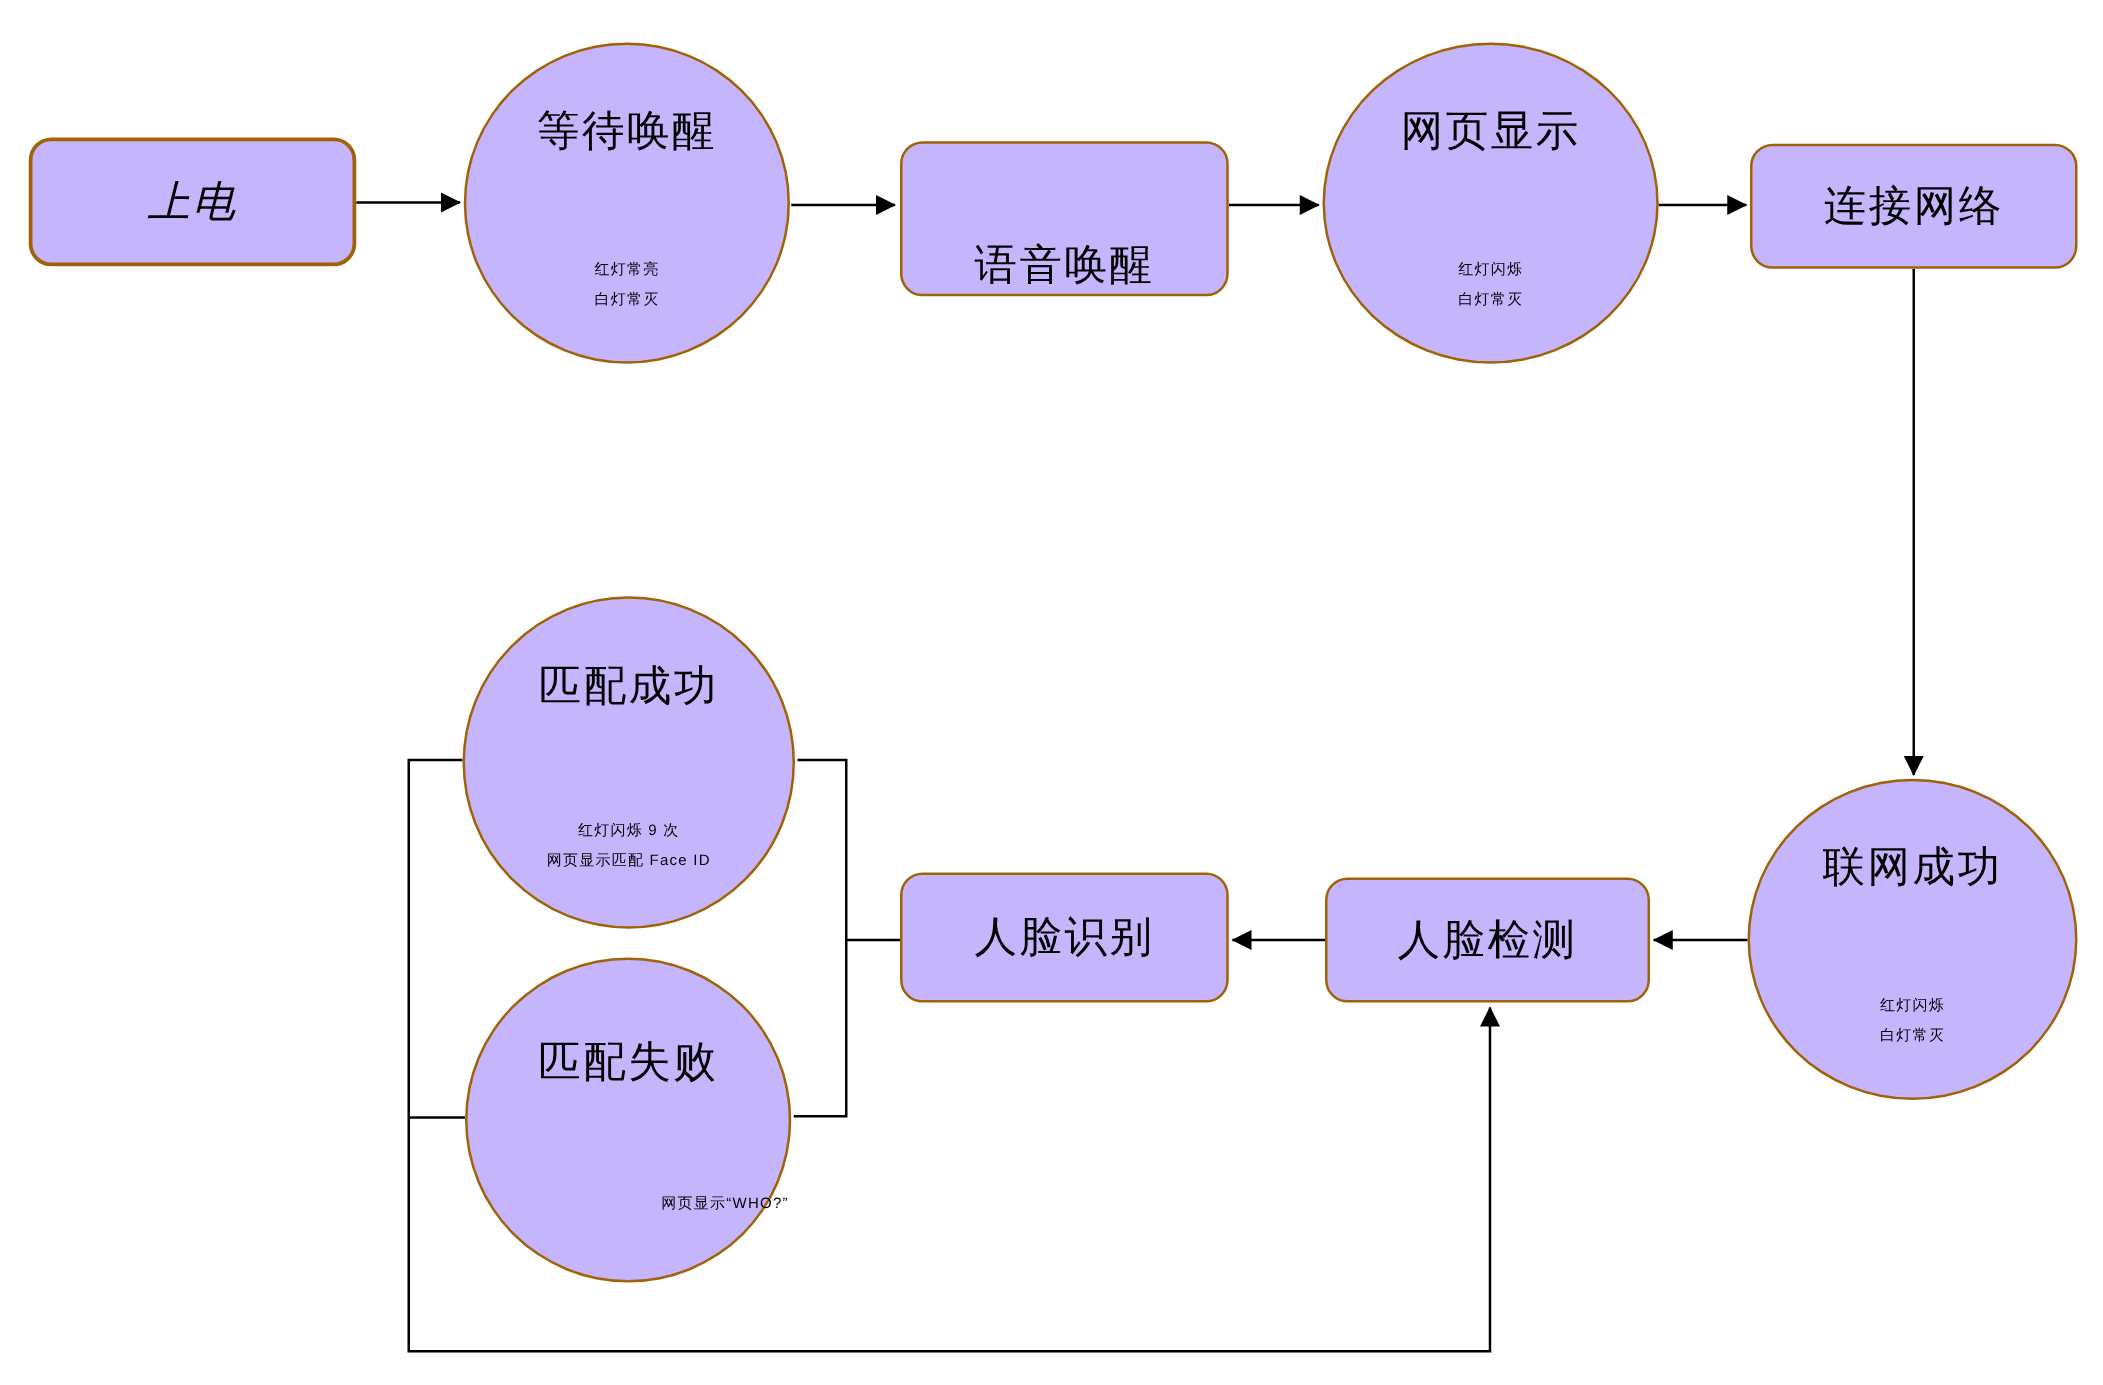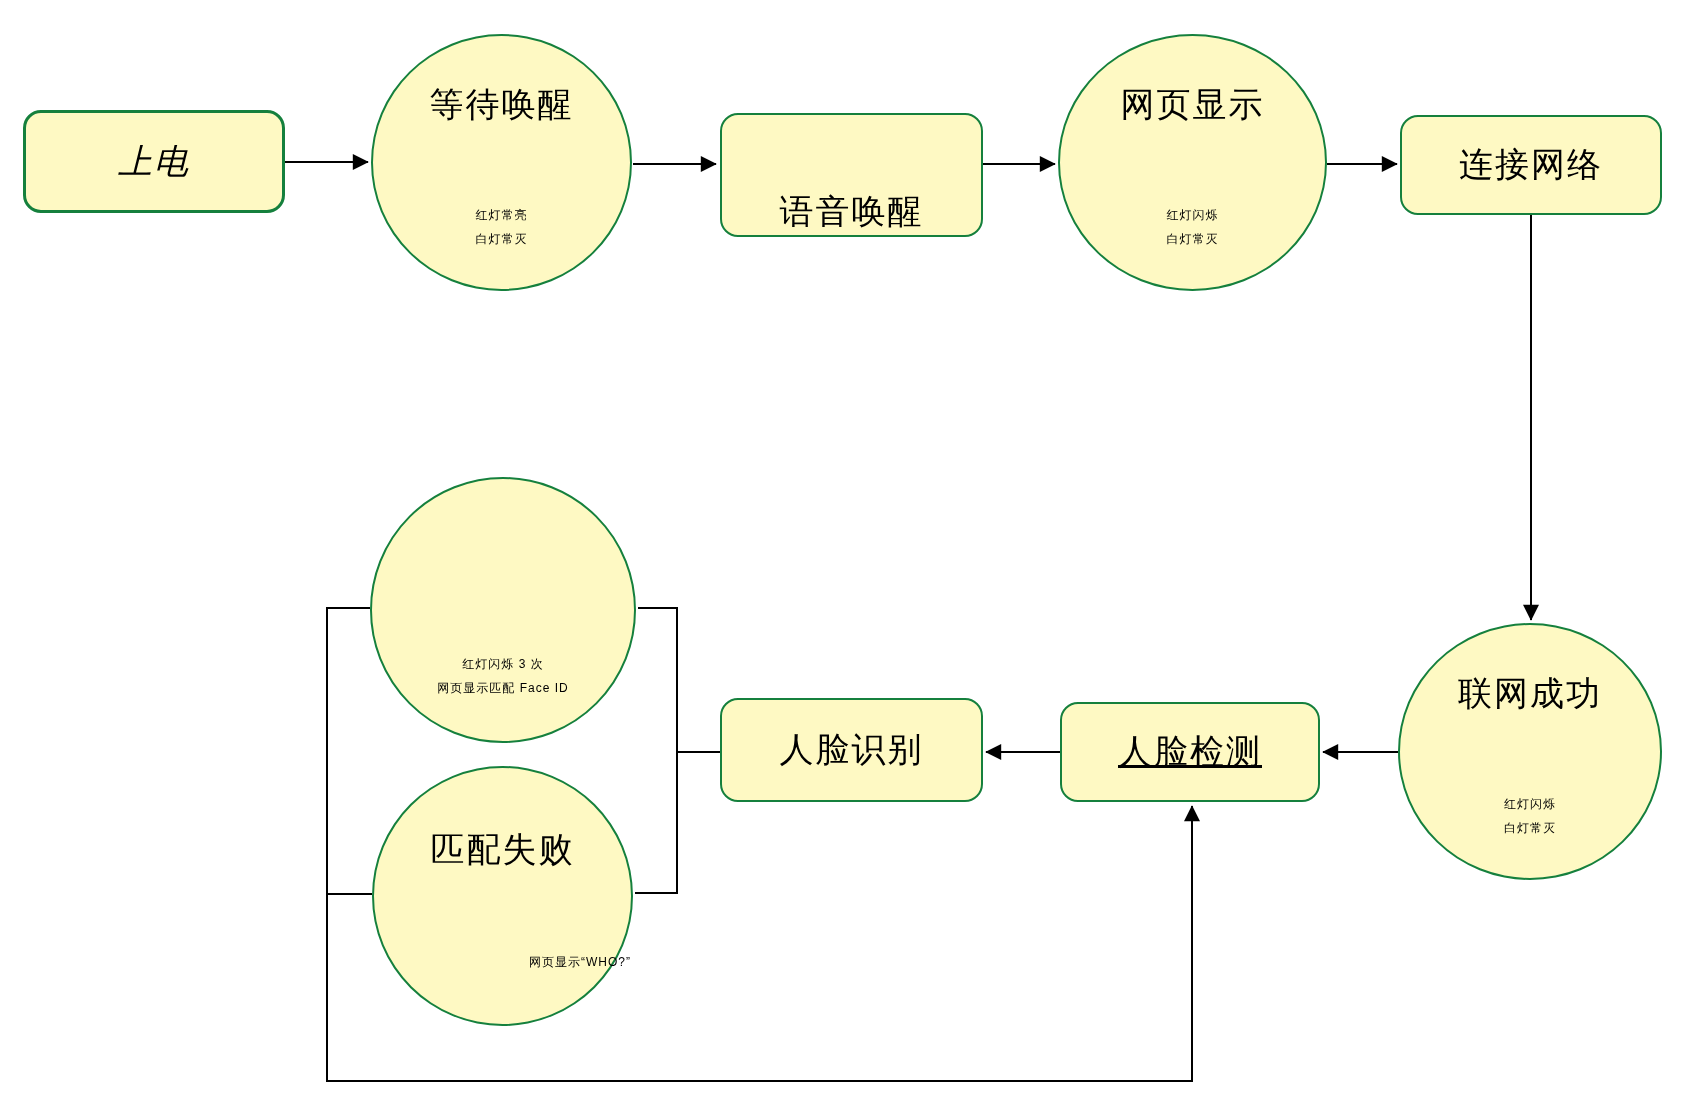--- a/index.html
+++ b/index.html
@@ -22,22 +22,22 @@
     width: 1682px;
     height: 1108px;
   }
   svg.connectors path {
     stroke: #000000;
     stroke-width: 2;
     fill: none;
   }
   .node {
     position: absolute;
-    background: #fef9c3;
-    border: 2px solid #15803d;
+    background: #c4b5fd;
+    border: 2px solid #a16207;
     box-sizing: border-box;
   }
   .rect {
     border-radius: 18px;
     border-width: 2.5px;
     display: flex;
     align-items: center;
     justify-content: center;
   }
   .rect .label {
@@ -79,21 +79,21 @@
     display: block;
     white-space: nowrap;
   }
   
   .n-power     { left: 23px;   top: 110px; width: 262px; height: 103px; border-width: 3px; font-style: italic; }
   .n-waitwake  { left: 371px;  top: 34px;  width: 261px; height: 257px; }
   .n-voice     { left: 720px;  top: 113px; width: 263px; height: 124px; align-items: flex-end; }
   .n-waitnet   { left: 1058px; top: 34px;  width: 269px; height: 257px; }
   .n-connect   { left: 1400px; top: 115px; width: 262px; height: 100px; }
   .n-netok     { left: 1398px; top: 623px; width: 264px; height: 257px; }
-  .n-detect    { left: 1060px; top: 702px; width: 260px; height: 100px; text-decoration: underline; }
+  .n-detect    { left: 1060px; top: 702px; width: 260px; height: 100px; }
   .n-recognize { left: 720px;  top: 698px; width: 263px; height: 104px; }
   .n-matchok   { left: 370px;  top: 477px; width: 266px; height: 266px; }
   .n-matchfail { left: 372px;  top: 766px; width: 261px; height: 260px; }
 </style>
 </head>
 <body>
 
 <div class="canvas">
 
   <svg class="connectors" viewBox="0 0 1682 1108">
@@ -153,22 +153,23 @@
 
   <div class="node rect n-detect">
     <span class="label">人脸检测</span>
   </div>
 
   <div class="node rect n-recognize">
     <span class="label">人脸识别</span>
   </div>
 
   <div class="node circle n-matchok">
+    <div class="title">匹配成功</div>
     <div class="note">
-      <span>红灯闪烁 3 次</span>
+      <span>红灯闪烁 9 次</span>
       <span>网页显示匹配 Face ID</span>
     </div>
   </div>
 
   <div class="node circle n-matchfail">
     <div class="title title-low">匹配失败</div>
     <div class="note note-low">
       <span>网页显示“WHO?”</span>
     </div>
   </div>

